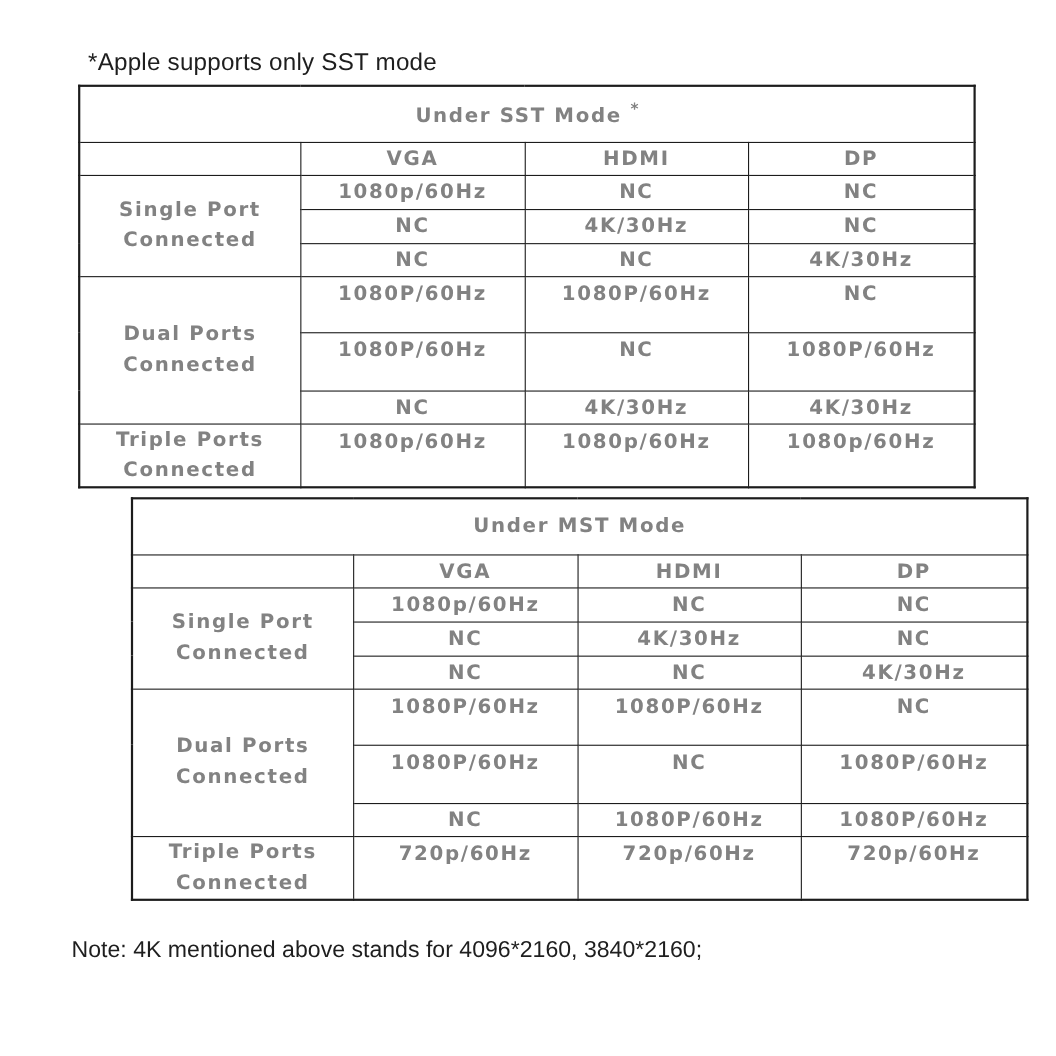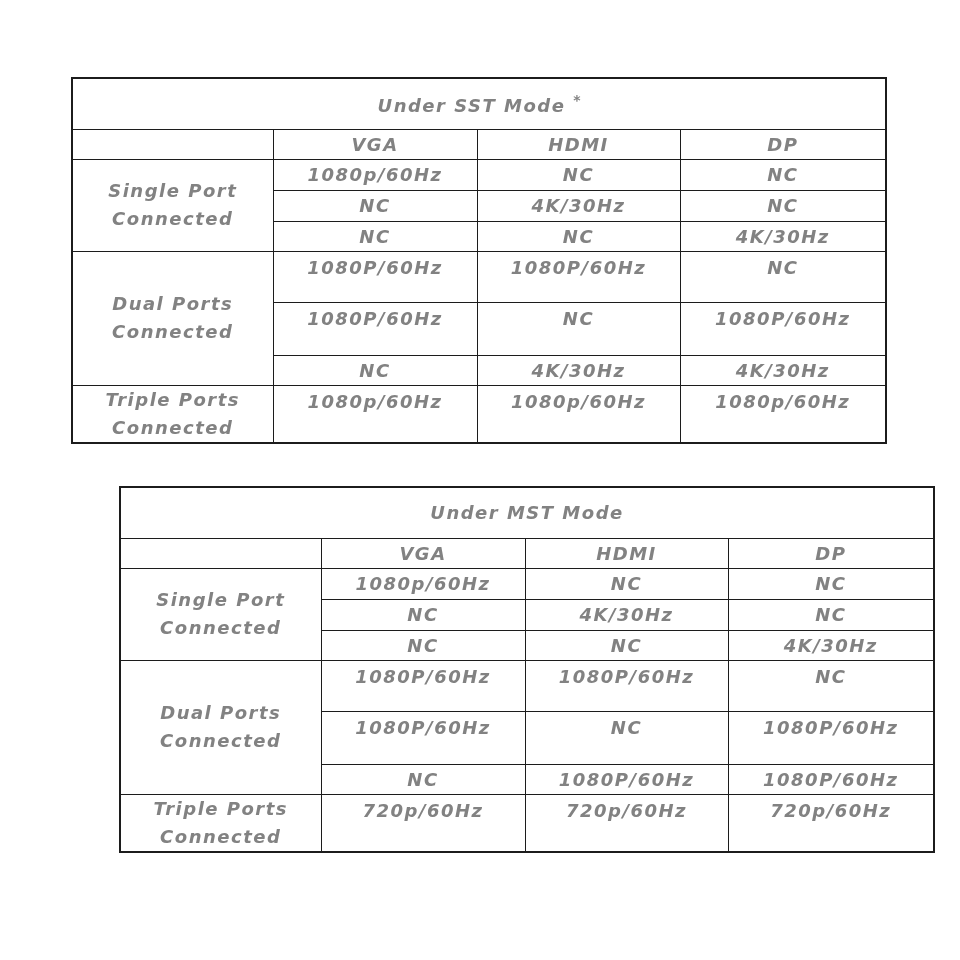--- a/index.html
+++ b/index.html
@@ -14,29 +14,28 @@
   .top-note {
     position: absolute;
     left: 80px;
     top: 44px;
     font-size: 22px;
     color: #1e1e1e;
     letter-spacing: 0.2px;
   }
   .table-wrap { position: absolute; left: 71px; }
   .table-wrap.sst { top: 77px; }
-  .table-wrap.mst { top: 486px; padding-left: 48px; }
+  .table-wrap.mst { top: 452px; padding-left: 48px; }
 
   table.spec {
     border-collapse: collapse;
     table-layout: fixed;
     width: 814px;
     border: 2px solid #1c1c1c;
     background: #ffffff;
-    font-style: italic;
   }
   table.spec td {
     border: 1.5px solid #1c1c1c;
     text-align: center;
     vertical-align: middle;
     color: #828282;
     font-family: "DejaVu Sans", sans-serif;
     font-weight: bold;
     font-size: 18px;
     letter-spacing: 1.5px;
@@ -69,20 +68,21 @@
     color: #1e1e1e;
     line-height: 29px;
   }
   .bottom-note .line2 { margin-left: 44px; }
 </style>
 </head>
 <body>
 
 <div class="page">
 
+  <div class="top-note">*Apple supports only SST mode</div>
 
   <div class="table-wrap sst">
       <table class="spec">
         <colgroup>
           <col style="width: 201px;">
           <col style="width: 204px;">
           <col style="width: 203px;">
           <col style="width: 206px;">
         </colgroup>
         <tbody>
@@ -209,15 +209,16 @@
             </td>
             <td class="data-cell">720p/60Hz</td>
             <td class="data-cell">720p/60Hz</td>
             <td class="data-cell">720p/60Hz</td>
           </tr>
         </tbody>
       </table>
     </div>
 
   <div class="bottom-note">
+    <div class="line1">Note: 4K mentioned above stands for 4096*2160, 3840*2160;</div>
   </div>
 
 </div>
 
 </body></html>

